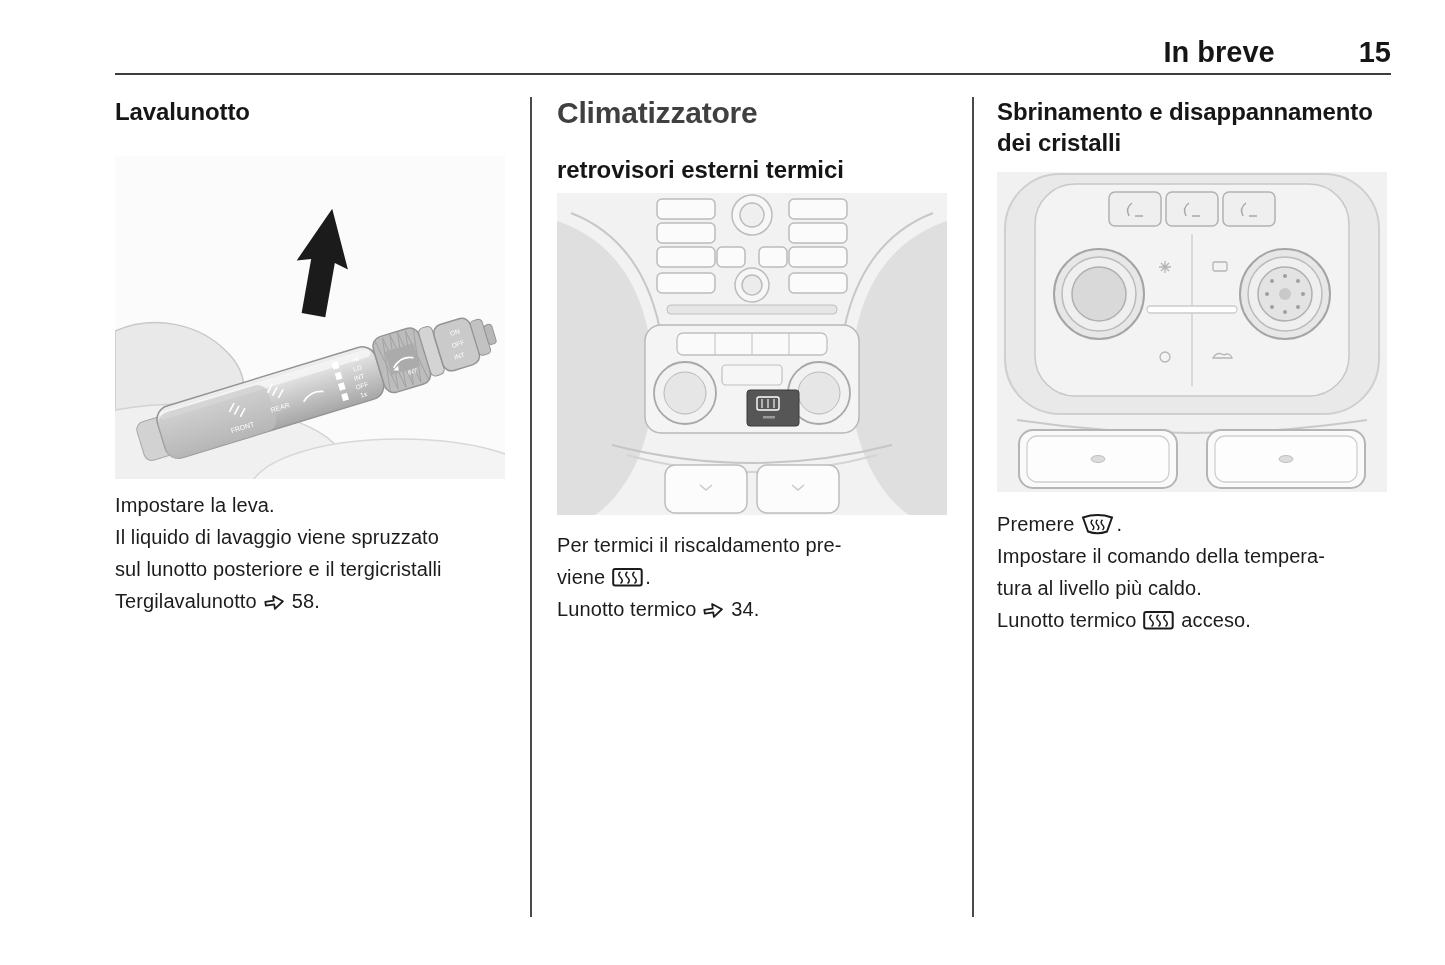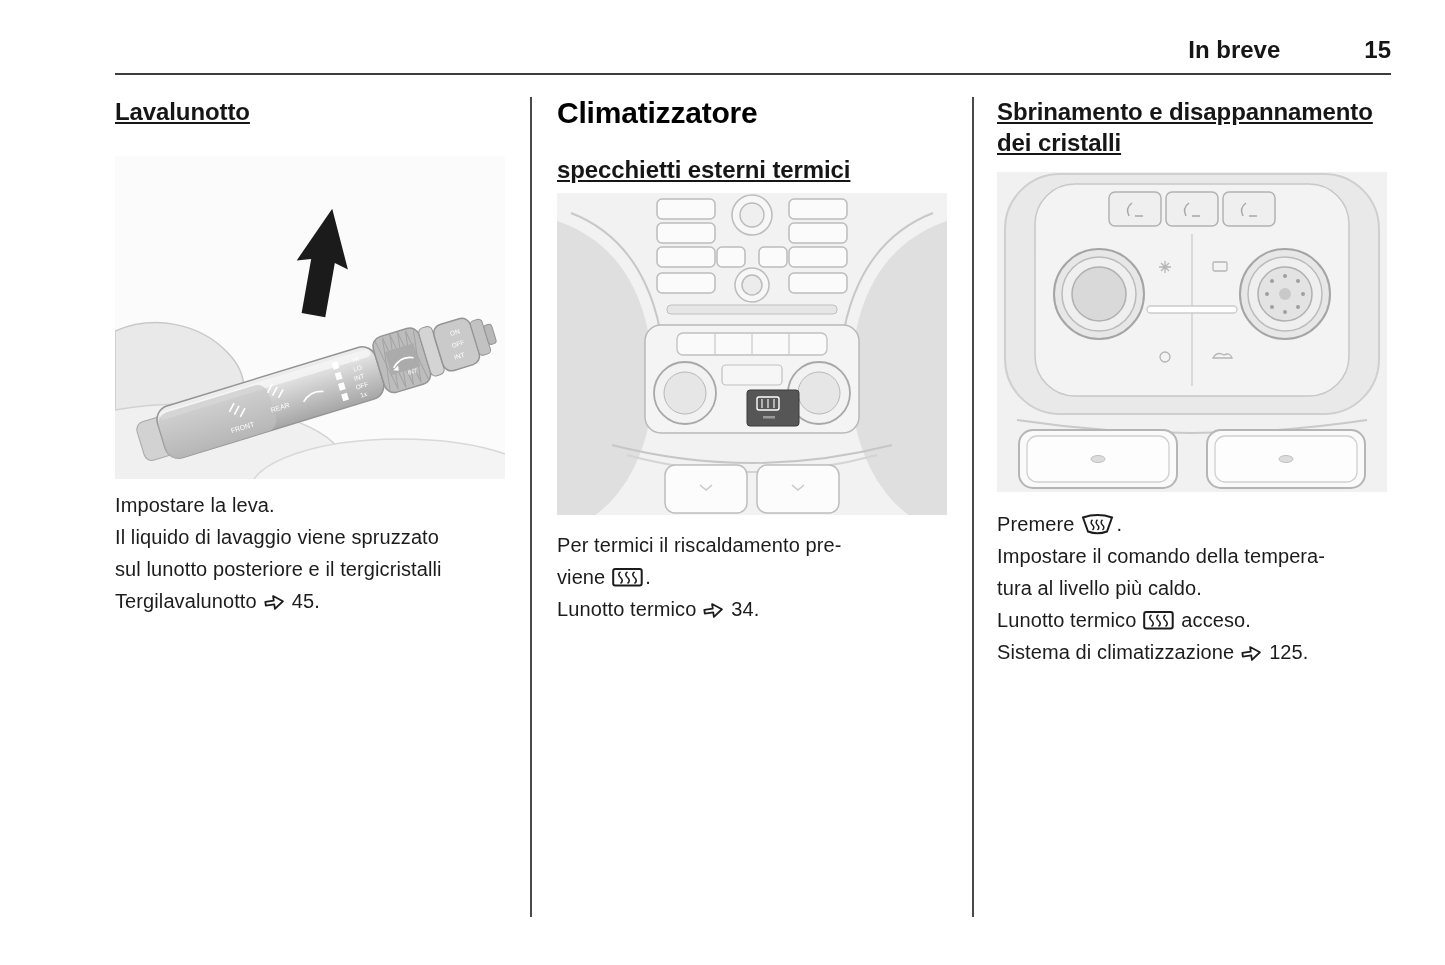--- a/index.html
+++ b/index.html
@@ -5,29 +5,29 @@
   html,body{margin:0;padding:0;}
   body{
     width:1445px;height:965px;position:relative;overflow:hidden;
     background:#ffffff;color:#1c1c1c;
     font-family:"Liberation Sans","DejaVu Sans",sans-serif;
     -webkit-font-smoothing:antialiased;
   }
   .hdr{
     position:absolute;top:36px;left:115px;width:1276px;
     display:flex;justify-content:flex-end;align-items:baseline;gap:84px;
-    font-size:24px;font-weight:700;color:#161616;
+    font-size:29px;font-weight:700;color:#161616;
   }
   .rule{position:absolute;top:73px;left:115px;width:1276px;height:2px;background:#3d3d3d;}
   .vdiv{position:absolute;top:97px;width:2px;height:820px;background:#4a4a4a;}
   #vdiv1{left:530px;} #vdiv2{left:972px;}
   .col{position:absolute;top:96px;width:390px;}
   #col1{left:115px;} #col2{left:557px;} #col3{left:997px;width:393px;}
-  h1.h{font-size:30px;line-height:34px;font-weight:700;margin:0;color:#000000;letter-spacing:-0.2px;}
-  h2.h{font-size:24px;line-height:31px;font-weight:700;margin:0;color:#161616;letter-spacing:-0.1px;text-decoration:underline;}
+  h1.h{font-size:30px;line-height:34px;font-weight:700;margin:0;color:#404040;letter-spacing:-0.2px;}
+  h2.h{font-size:24px;line-height:31px;font-weight:700;margin:0;color:#161616;letter-spacing:-0.1px;}
   #col2 h1.h{margin-bottom:24px;}
   #col1 h2.h{margin-bottom:29px;}
   #col3 h2.h{margin-bottom:14px;}
   figure{margin:0;width:390px;}
   #col2 figure{margin-top:8px;}
   p.b{font-size:20px;line-height:32px;margin:0;letter-spacing:0.1px;}
   .pgap{margin-top:6px;}
   #col1 .first-p{margin-top:10px;}
   #col2 .first-p{margin-top:14px;}
   #col3 .first-p{margin-top:16px;}
@@ -120,28 +120,28 @@
   </figure>
 
   <p class="b first-p"><span>Impostare la leva.</span></p>
 
   <p class="b pgap">Il liquido di lavaggio viene spruzzato</p>
   <p class="b">sul lunotto posteriore e il tergicristalli</p>
 
   <p class="b pgap">
     <span>Tergilavalunotto</span><svg class="sym sym-b" width="21" height="19" viewBox="0 0 21 19">
         <polygon points="1.5,7.6 10,7.6 10,3 19,9.5 10,16 10,11.4 1.5,11.4" fill="none" stroke="currentColor" stroke-width="1.8" stroke-linejoin="round" transform="rotate(-8 10 9.5)"></polygon>
-      </svg><span>45.</span>
+      </svg><span>58.</span>
   </p>
 </section>
 
 <section class="col" id="col2">
   <h1 class="h">Climatizzatore</h1>
   <h2 class="h">
-    <span style="display:block">specchietti esterni termici</span>
+    <span style="display:block">retrovisori esterni termici</span>
   </h2>
 
   <figure>
     <svg class="figsvg" width="390" height="322" viewBox="0 0 390 322">
       <rect width="390" height="322" fill="#f2f2f2"></rect>
 
       <path d="M0,28 C72,52 96,120 96,190 C96,250 70,300 38,322 L0,322 Z" fill="#dfdfdf"></path>
       <path d="M390,28 C318,52 294,120 294,190 C294,250 320,300 352,322 L390,322 Z" fill="#dfdfdf"></path>
       <path d="M14,20 C86,48 108,122 108,192" stroke="#c8c8c8" stroke-width="2" fill="none"></path>
       <path d="M376,20 C304,48 282,122 282,192" stroke="#c8c8c8" stroke-width="2" fill="none"></path>
@@ -293,18 +293,13 @@
     <span>Lunotto termico</span><svg class="sym sym-b" width="31" height="22" viewBox="0 0 31 22">
         <rect x="1.2" y="3" width="28.5" height="16.5" rx="2" fill="none" stroke="currentColor" stroke-width="2"></rect>
         <g fill="none" stroke="currentColor" stroke-width="1.6">
           <path d="M8.5,17.5 C10.8,15.6 10.8,13.4 8.5,11.5 C6.2,9.6 6.2,7.4 8.5,5.8"></path>
           <path d="M15.5,17.5 C17.8,15.6 17.8,13.4 15.5,11.5 C13.2,9.6 13.2,7.4 15.5,5.8"></path>
           <path d="M22.5,17.5 C24.8,15.6 24.8,13.4 22.5,11.5 C20.2,9.6 20.2,7.4 22.5,5.8"></path>
         </g>
       </svg><span>acceso.</span>
   </p>
 
-  <p class="b pgap">
-    <span>Sistema di climatizzazione</span><svg class="sym sym-b" width="21" height="19" viewBox="0 0 21 19">
-        <polygon points="1.5,7.6 10,7.6 10,3 19,9.5 10,16 10,11.4 1.5,11.4" fill="none" stroke="currentColor" stroke-width="1.8" stroke-linejoin="round" transform="rotate(-8 10 9.5)"></polygon>
-      </svg><span>125.</span>
-  </p>
 </section>
 
 </body></html>

